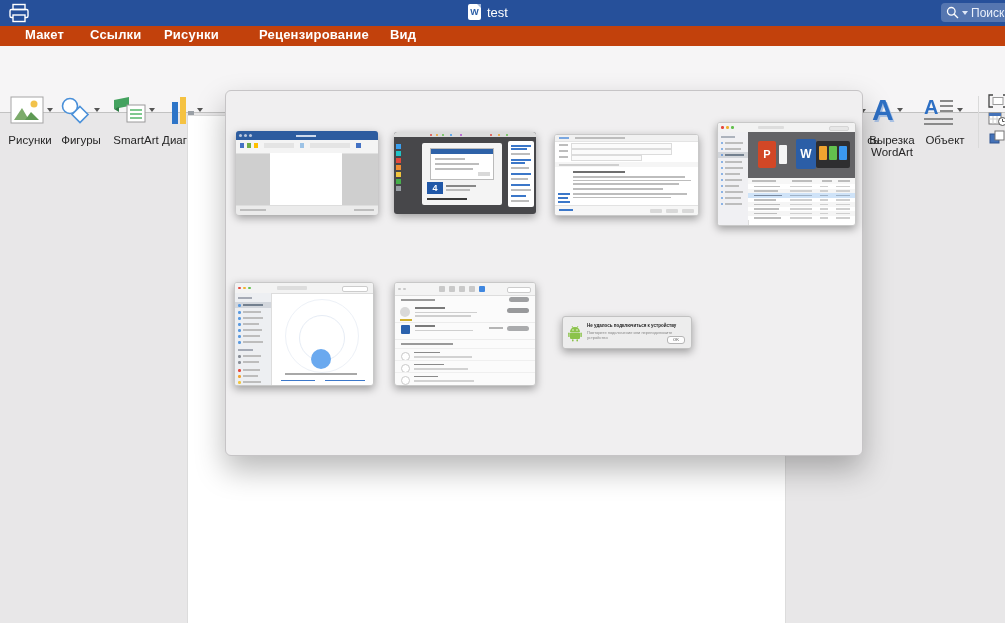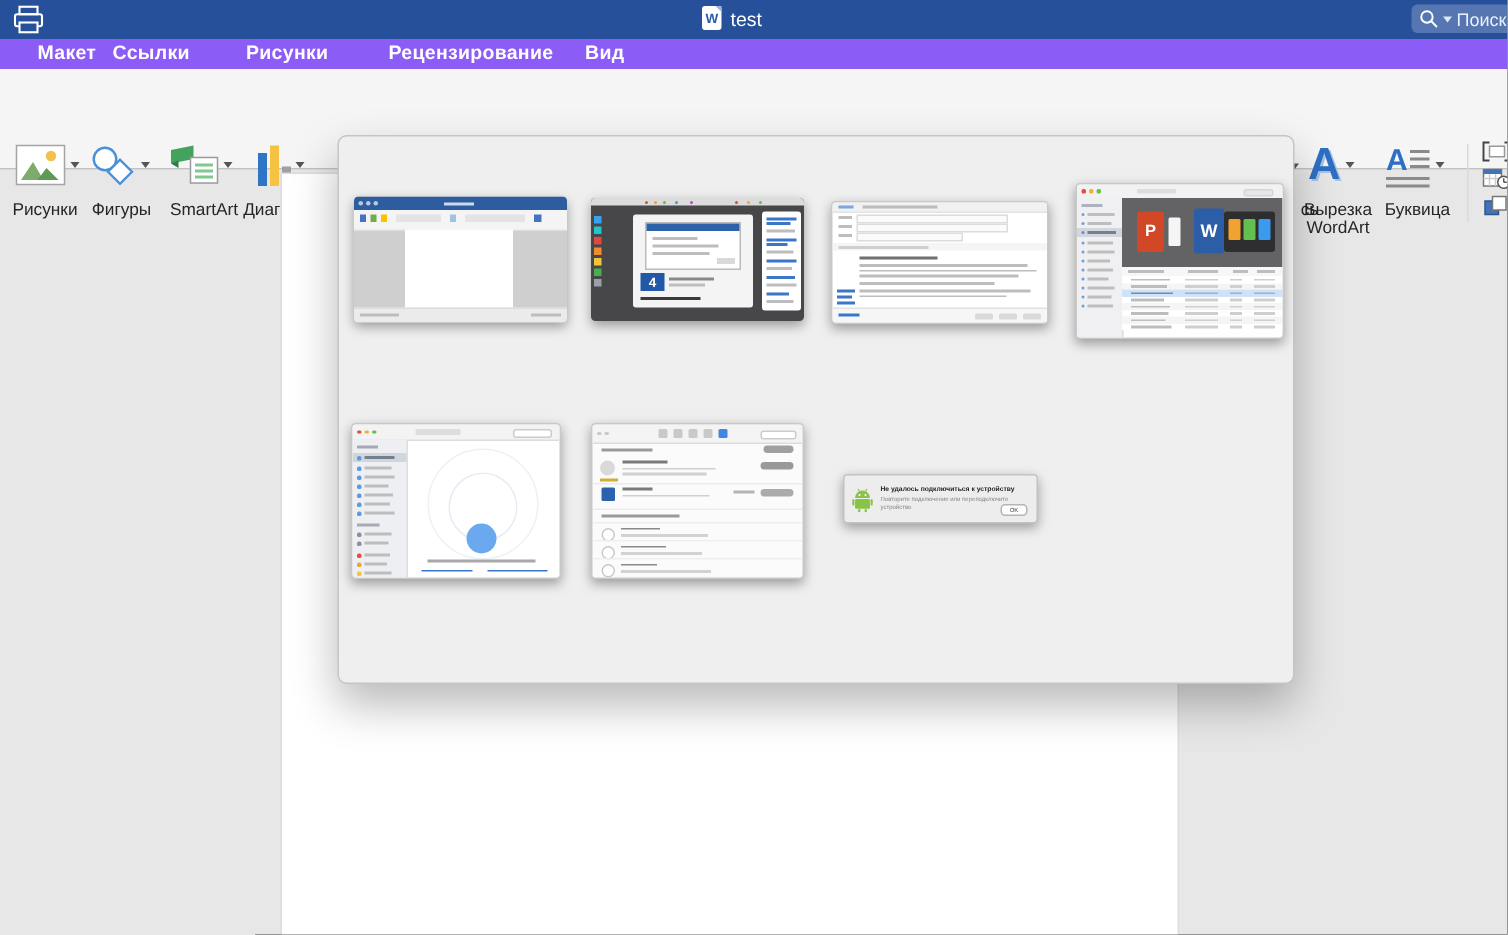--- a/index.html
+++ b/index.html
@@ -2,21 +2,21 @@
 <html><head>
 <meta charset="utf-8">
 <style>
   html,body{margin:0;padding:0;background:#555;}
   .app{position:relative;width:1005px;height:623px;overflow:hidden;
        font-family:"Liberation Sans","DejaVu Sans",sans-serif;
        background:#e8e7e8;-webkit-font-smoothing:antialiased;}
   .abs{position:absolute;}
   
   .titlebar{position:absolute;left:0;top:0;width:100%;height:26px;background:#26509a;}
-  .tabrow{position:absolute;left:0;top:26px;width:100%;height:20px;background:#8b5cf6;}
+  .tabrow{position:absolute;left:0;top:26px;width:100%;height:20px;background:#c2410c;}
   .tab{position:absolute;top:1px;color:#fff;font-size:13px;font-weight:bold;letter-spacing:.2px;cursor:default;}
   .title-wrap{position:absolute;left:468px;top:4px;display:flex;align-items:center;gap:6px;}
   .doc-ic{position:relative;width:13px;height:16px;background:#fff;border-radius:2px;
           display:flex;align-items:center;justify-content:center;}
   .doc-ic span{color:#2b5ea7;font-size:9px;font-weight:bold;}
   .doc-ic i{position:absolute;right:0;top:0;border-style:solid;border-width:0 4px 4px 0;border-color:transparent #9fb4d6 transparent transparent;}
   .wtitle{color:#fff;font-size:13px;}
   .searchbox{position:absolute;left:941px;top:3px;width:80px;height:19px;border-radius:4px;
              background:rgba(255,255,255,.22);display:flex;align-items:center;gap:3px;padding-left:5px;box-sizing:border-box;}
   .searchbox .stext{color:#eaf0fb;font-size:12px;}
@@ -77,21 +77,21 @@
         <circle cx="5.3" cy="5.3" r="3.8" fill="none" stroke="#fff" stroke-width="1.3"></circle>
         <line x1="8.2" y1="8.2" x2="12" y2="12" stroke="#fff" stroke-width="1.3"></line>
       </svg>
       <div class="chev"></div>
       <span class="stext">Поиск</span>
     </div>
   </div>
 
   <div class="tabrow">
     <div class="tab" style="left:25px;">Макет</div>
-    <div class="tab" style="left:75px;">Ссылки</div>
+    <div class="tab" style="left:90px;">Ссылки</div>
     <div class="tab" style="left:164px;">Рисунки</div>
     <div class="tab" style="left:259px;">Рецензирование</div>
     <div class="tab" style="left:390px;">Вид</div>
   </div>
 
   <div class="ribbon">
 
     <div class="rbtn" style="left:10px;">
       <svg width="34" height="28" viewBox="0 0 34 28">
         <rect x="1" y="1" width="32" height="26" fill="#fff" stroke="#a5a5a5"></rect>
@@ -249,21 +249,21 @@
       <div style="position:relative;width:30px;height:30px;">
         <span style="position:absolute;left:0;top:0;font-size:20px;font-weight:bold;color:#2d6fc4;">A</span>
         <div class="ln" style="left:16px;top:4px;width:13px;background:#8a8a8a;"></div>
         <div class="ln" style="left:16px;top:9px;width:13px;background:#8a8a8a;"></div>
         <div class="ln" style="left:16px;top:14px;width:13px;background:#8a8a8a;"></div>
         <div class="ln" style="left:0;top:22px;width:29px;background:#8a8a8a;"></div>
         <div class="ln" style="left:0;top:27px;width:29px;background:#8a8a8a;"></div>
       </div>
       <div class="caret" style="margin-top:12px;"></div>
     </div>
-    <div class="rlabel" style="left:918px;width:54px;">Буквица</div>
+    <div class="rlabel" style="left:918px;width:54px;">Объект</div>
 
     <div class="vsep" style="left:978px;"></div>
 
     <div class="abs" style="left:988px;top:48px;">
       <svg width="20" height="14" viewBox="0 0 20 14">
         <path d="M5,1 H1 V13 H5 M15,1 H19 V13 H15" fill="none" stroke="#444" stroke-width="1.3"></path>
         <rect x="5" y="3.5" width="10" height="7" fill="#fff" stroke="#999"></rect>
       </svg>
     </div>
     <div class="abs" style="left:988px;top:66px;">

